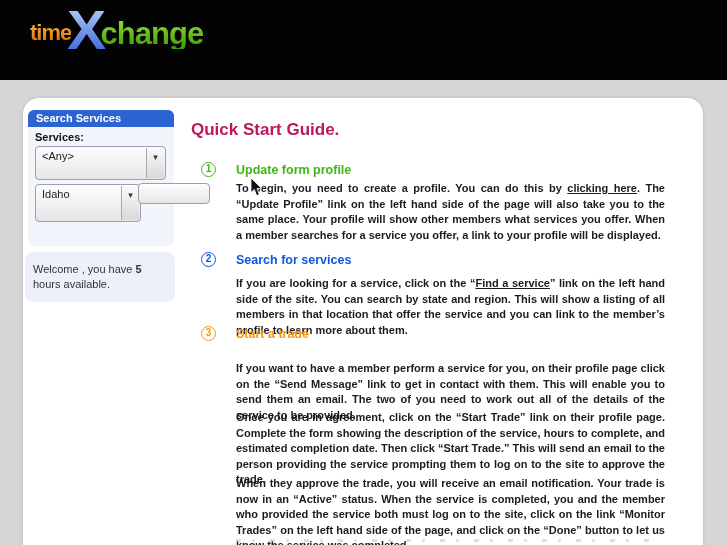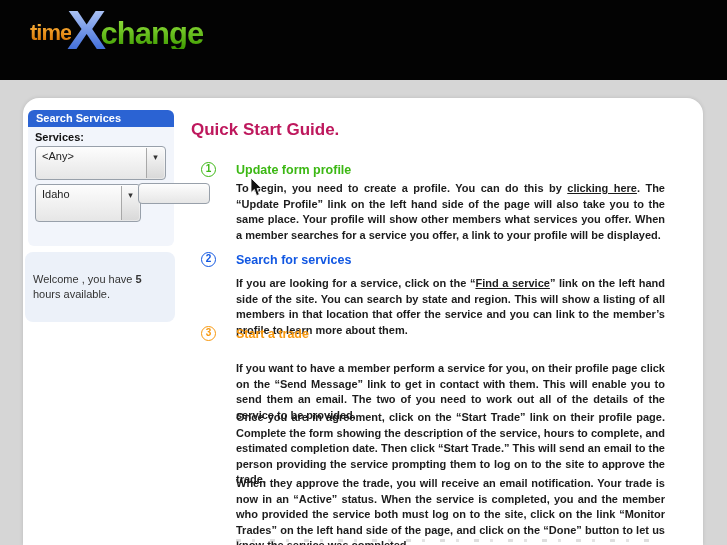--- a/index.html
+++ b/index.html
@@ -40,21 +40,21 @@
         background:linear-gradient(#fdfdfd,#e6e6e6); font-size:11px; color:#222; cursor:pointer; }
   .dd-value { line-height:19px; padding-left:6px; overflow:hidden; white-space:nowrap; }
   .dd-btn { position:absolute; right:1px; top:1px; bottom:1px; width:18px;
             border-left:1px solid #a8a8a8; background:linear-gradient(#fafafa,#d9d9d9);
             border-radius:0 3px 3px 0; text-align:center; }
   .dd-btn span { font-size:9px; line-height:19px; color:#333; }
   .sb-search { position:absolute; left:11px; top:126px; height:19px; padding:0 9px;
                border:1px solid #868b92; border-radius:4px; font-size:11px; color:#222;
                background:linear-gradient(#fbfbfb,#dedede); cursor:pointer; font-family:inherit; }
   .sb-welcome { position:absolute; left:2px; top:154px; width:150px; min-height:40px;
-                background:#ecf1f9; border-radius:8px; padding:20px 8px; font-size:11px;
+                background:#ecf1f9; border-radius:8px; padding:10px 8px; font-size:11px;
                 color:#333; line-height:15px; }
   .sb-welcome b { font-weight:bold; }
 
   
   .main-title { position:absolute; left:168px; top:22px; font-size:17px; font-weight:bold; color:#be185d; }
   .step-head { position:absolute; display:flex; align-items:center; }
   .step-circle { width:15px; height:15px; border-radius:50%; border:1.5px solid currentColor;
                  font-size:10px; font-weight:bold; text-align:center; line-height:12px; background:#fff; }
   .step-title { position:absolute; left:35px; font-size:12.5px; font-weight:bold; white-space:nowrap; }
   .c-green  { color:#3cb814; }

